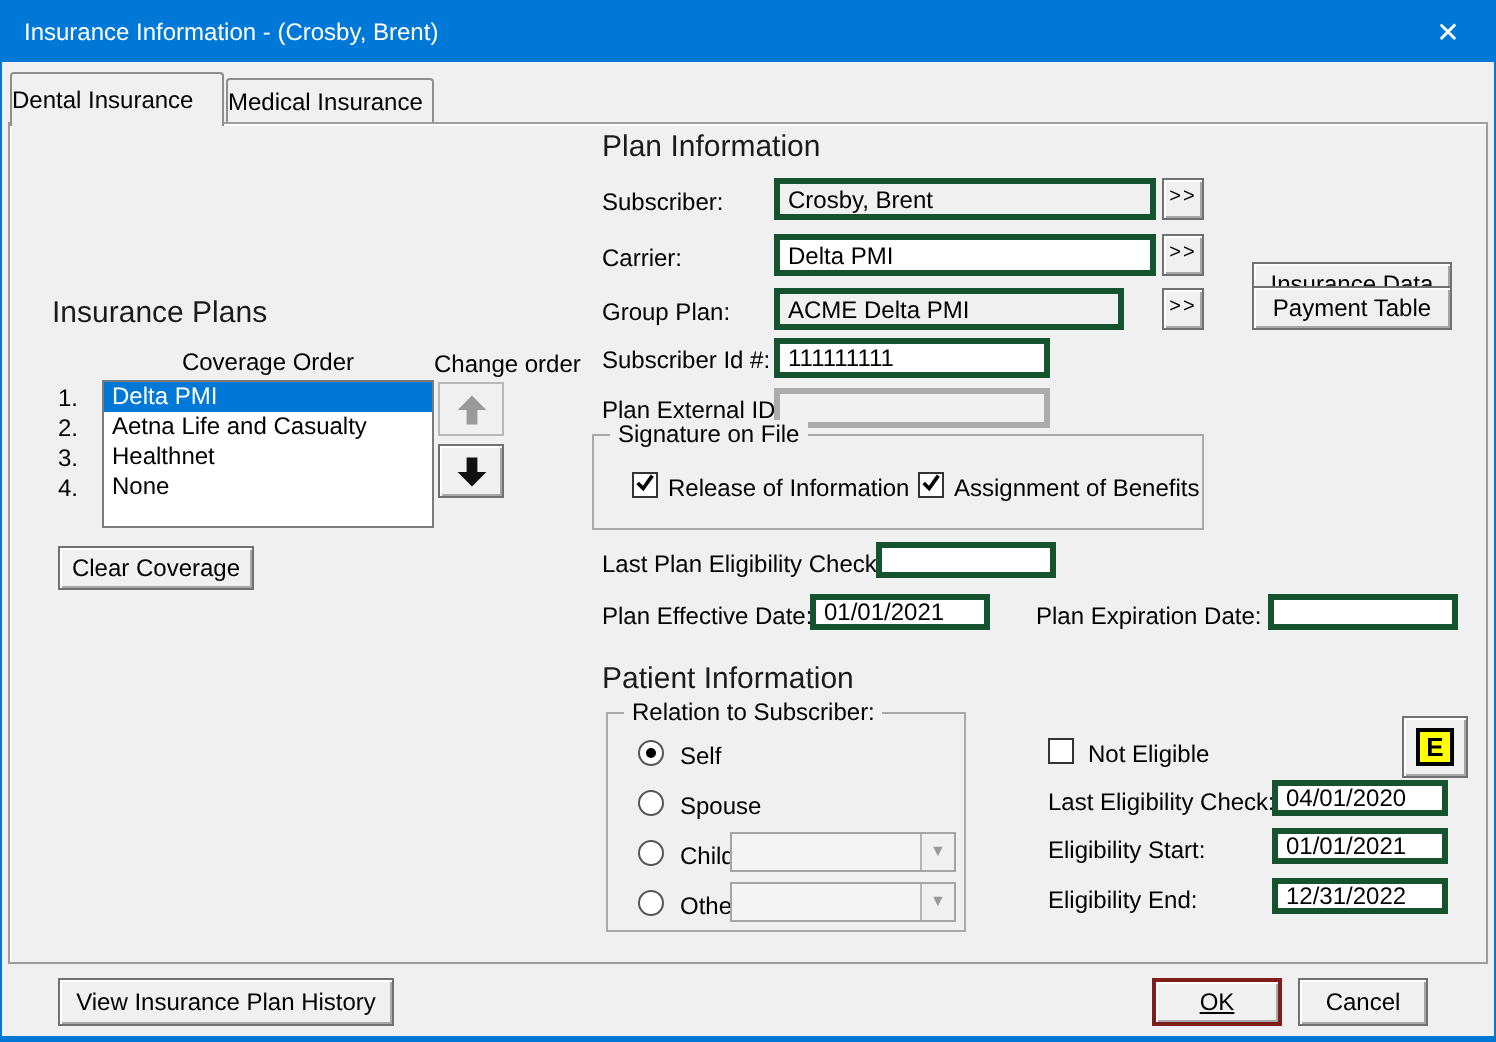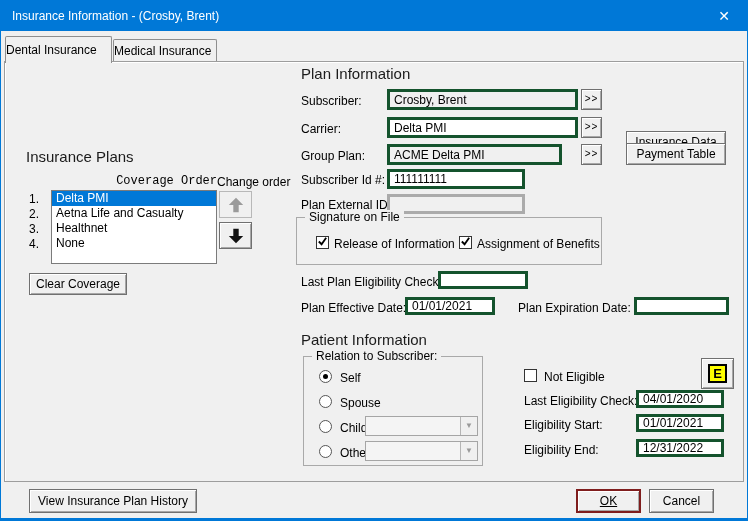--- a/index.html
+++ b/index.html
@@ -103,21 +103,21 @@
     <span>Dental Insurance</span>
   </div>
   <div class="tab" style="left:112px; top:38px; width:104px; height:23px; line-height:22px;">
     <span>Medical Insurance</span>
   </div>
 
   <div class="page"></div>
 
   <div class="heading" style="left:25px; top:147px;">Insurance Plans</div>
 
-  <div class="lbl" style="left:50px; top:173px; width:166px; text-align:right;font-family:Liberation Mono, monospace;">Coverage Order</div>
+  <div class="lbl" style="left:50px; top:173px; width:166px; text-align:center;">Coverage Order</div>
 
   <div class="num" style="top:191px;">1.</div>
   <div class="num" style="top:206px;">2.</div>
   <div class="num" style="top:221px;">3.</div>
   <div class="num" style="top:236px;">4.</div>
 
   <div class="listbox">
     <div class="list-item selected">Delta PMI</div>
     <div class="list-item">Aetna Life and Casualty</div>
     <div class="list-item">Healthnet</div>

